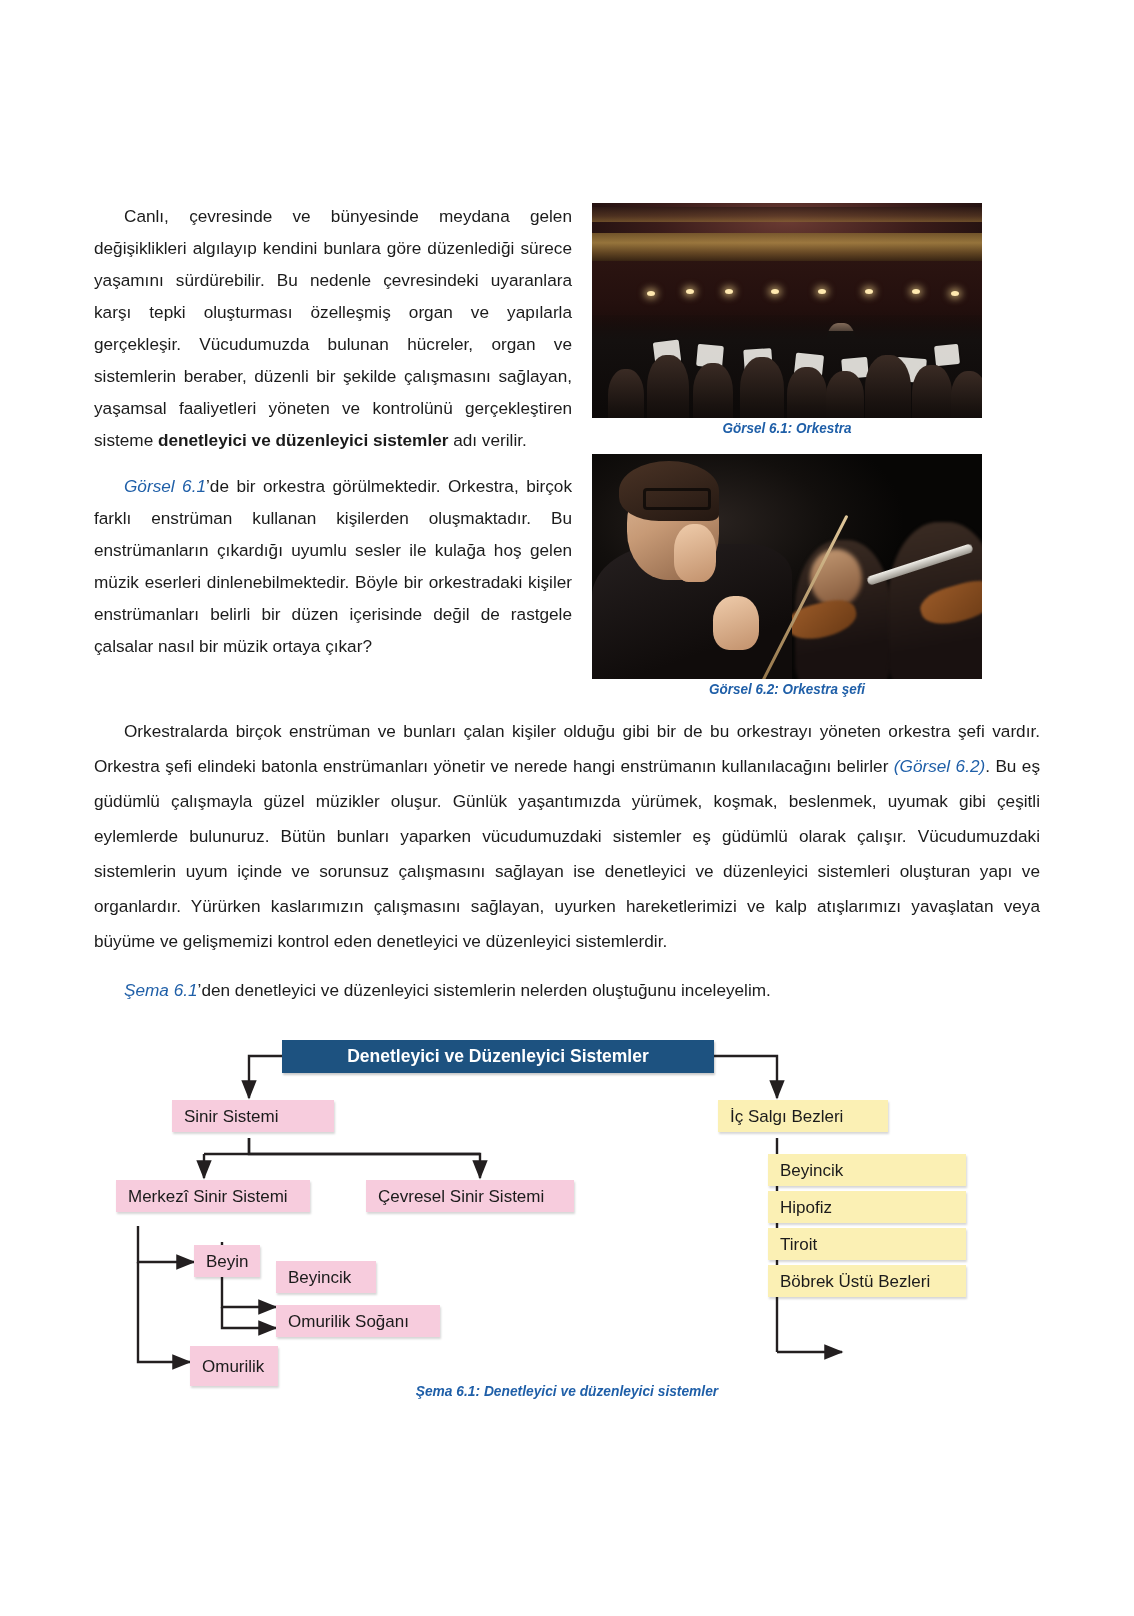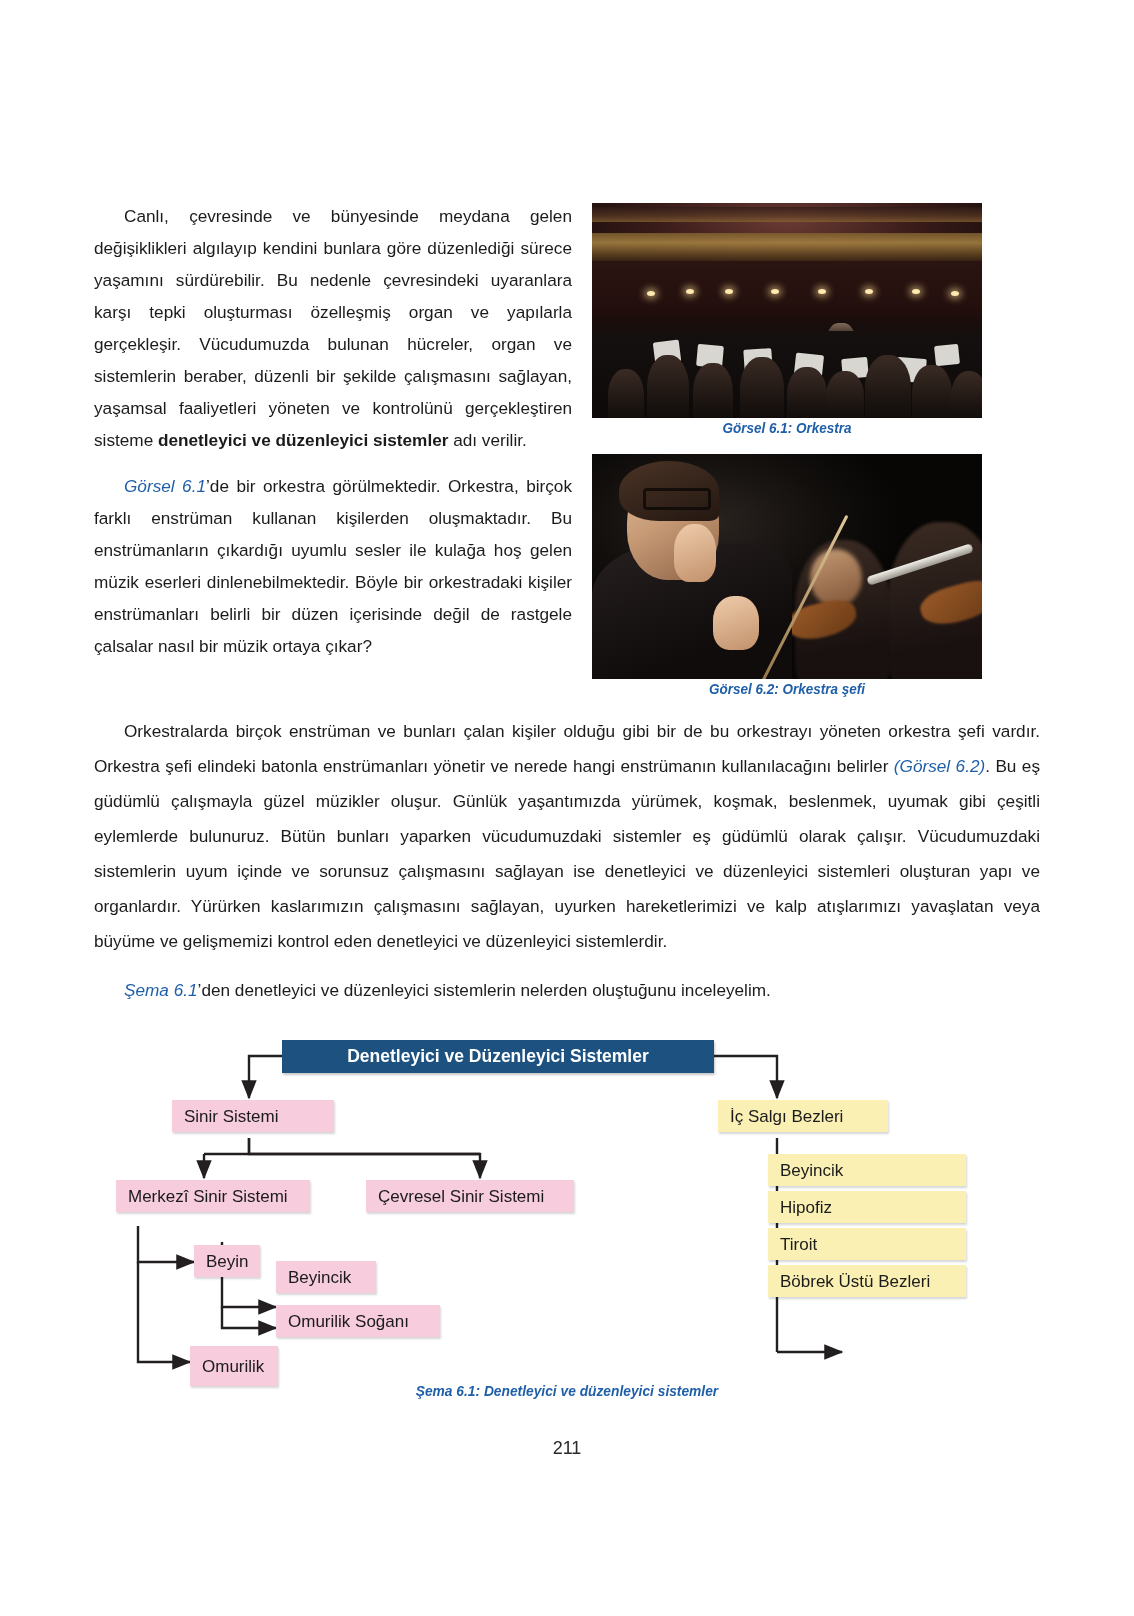--- a/index.html
+++ b/index.html
@@ -288,15 +288,14 @@
     <div class="node yellow" style="left:674px;top:161px;width:198px;height:32px">Hipofiz</div>
 
     <div class="node yellow" style="left:674px;top:198px;width:198px;height:32px">Tiroit</div>
 
     <div class="node yellow" style="left:674px;top:235px;width:198px;height:32px">Böbrek Üstü Bezleri</div>
 
   </div>
 
   <div class="schema-cap">Şema 6.1: Denetleyici ve düzenleyici sistemler</div>
 
-  <div class="pageno">211</div>
 
 </div>
 
 </body></html>

